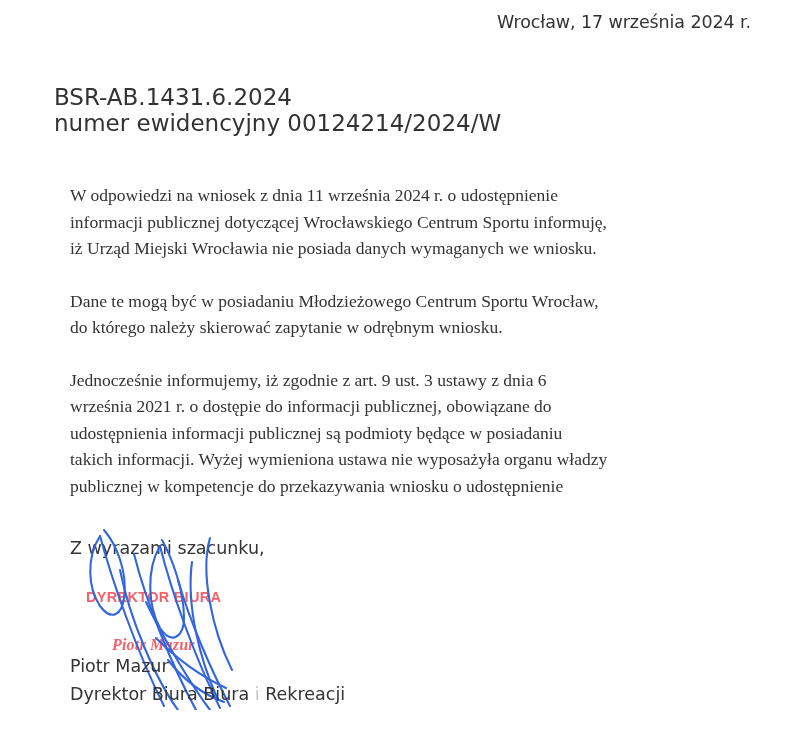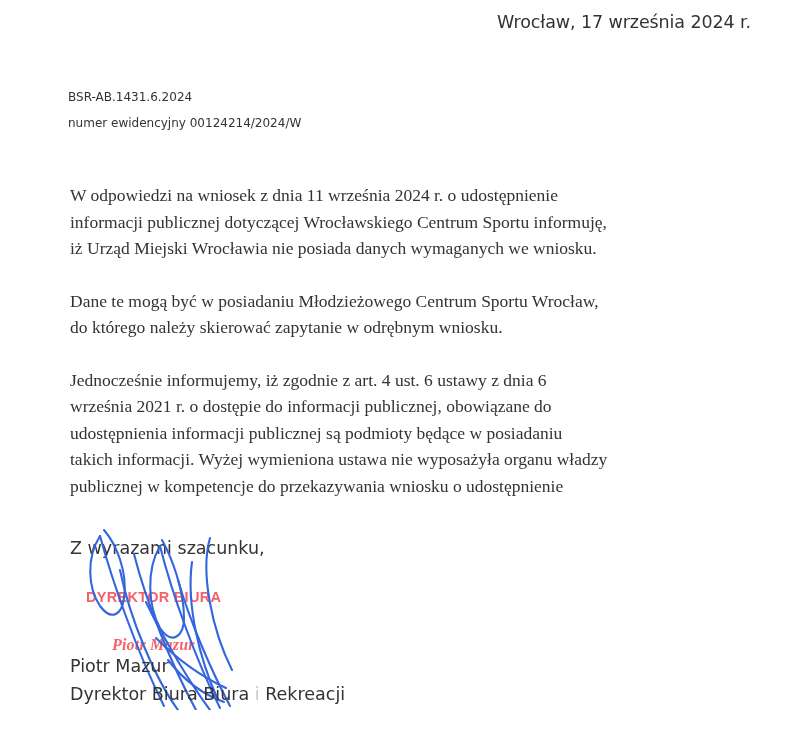--- a/index.html
+++ b/index.html
@@ -26,22 +26,22 @@
     text-align: right;
     font-size: 17.5px;
     letter-spacing: -0.1px;
     color: #333333;
   }
 
   
   .ref-block {
     position: absolute;
     top: 84px;
-    left: 68px;
-    font-size: 12px;
+    left: 54px;
+    font-size: 23px;
     line-height: 26px;
     color: #333333;
   }
   .ref-block div { white-space: nowrap; }
 
   
   .body {
     position: absolute;
     top: 182px;
     left: 70px;
@@ -133,21 +133,21 @@
       <span class="ln">informacji publicznej dotyczącej Wrocławskiego Centrum Sportu informuję,</span>
       <span class="ln">iż Urząd Miejski Wrocławia nie posiada danych wymaganych we wniosku.</span>
     </p>
 
     <p class="para">
       <span class="ln">Dane te mogą być w posiadaniu Młodzieżowego Centrum Sportu Wrocław,</span>
       <span class="ln">do którego należy skierować zapytanie w odrębnym wniosku.</span>
     </p>
 
     <p class="para">
-      <span class="ln">Jednocześnie informujemy, iż zgodnie z art. 4 ust. 6 ustawy z dnia 6</span>
+      <span class="ln">Jednocześnie informujemy, iż zgodnie z art. 9 ust. 3 ustawy z dnia 6</span>
       <span class="ln">września 2021 r. o dostępie do informacji publicznej, obowiązane do</span>
       <span class="ln">udostępnienia informacji publicznej są podmioty będące w posiadaniu</span>
       <span class="ln">takich informacji. Wyżej wymieniona ustawa nie wyposażyła organu władzy</span>
       <span class="ln">publicznej w kompetencje do przekazywania wniosku o udostępnienie</span>
     </p>
 
   </div>
 
   <div class="closing">Z wyrazami szacunku,</div>
 

